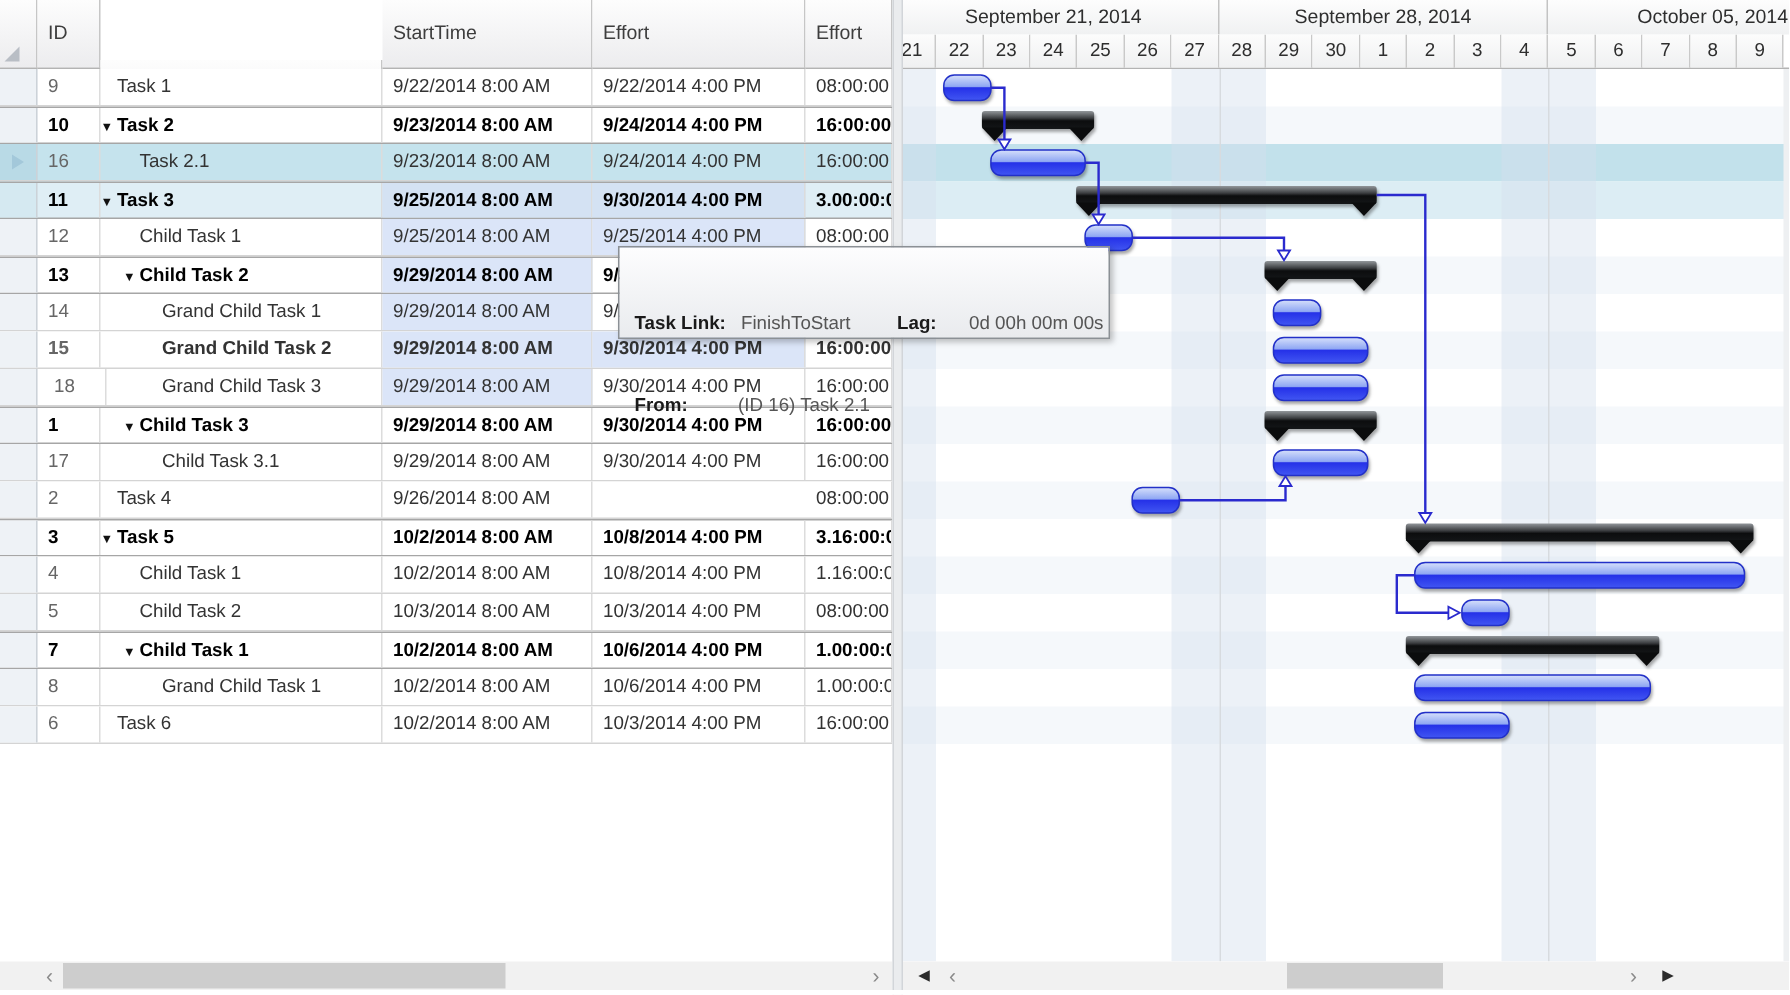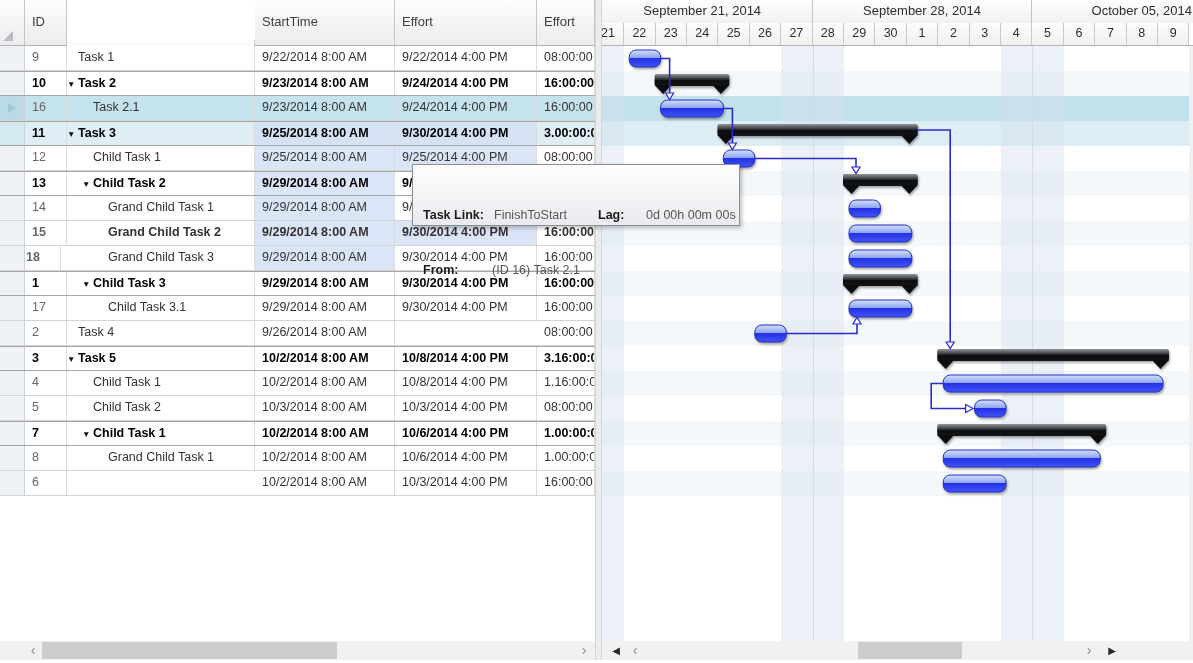--- a/index.html
+++ b/index.html
@@ -157,21 +157,21 @@
         <div class="g-row" style="top: 175px; font-weight: bold;">
           <div class="g-cell cell-ind" style="left: 0px; width: 25px;"></div>
           <div class="g-cell cell-id" style="left: 25px; width: 42px;">15</div>
           <div class="g-cell cell-name" style="left: 67px; width: 188px; padding-left: 41px;">Grand Child Task 2</div>
           <div class="g-cell cell-start tint" style="left: 255px; width: 140px;">9/29/2014 8:00 AM</div>
           <div class="g-cell cell-end tint" style="left: 395px; width: 142px;">9/30/2014 4:00 PM</div>
           <div class="g-cell cell-effort" style="left: 537px; width: 58px;">16:00:00</div>
         </div>
         <div class="g-row" style="top: 200px;">
           <div class="g-cell cell-ind" style="left: 0px; width: 25px;"></div>
-          <div class="g-cell cell-id" style="left: 19px; width: 42px; font-weight: bold;">18</div>
+          <div class="g-cell cell-id" style="left: 29px; width: 42px;">18</div>
           <div class="g-cell cell-name" style="left: 67px; width: 188px; padding-left: 41px;">Grand Child Task 3</div>
           <div class="g-cell cell-start tint" style="left: 255px; width: 140px;">9/29/2014 8:00 AM</div>
           <div class="g-cell cell-end" style="left: 395px; width: 142px;">9/30/2014 4:00 PM</div>
           <div class="g-cell cell-effort" style="left: 537px; width: 58px;">16:00:00</div>
         </div>
         <div class="g-row bold" style="top: 225px;">
           <div class="g-cell cell-ind" style="left: 0px; width: 25px;"></div>
           <div class="g-cell cell-id" style="left: 25px; width: 42px;">1</div>
           <div class="g-cell cell-name" style="left: 67px; width: 188px; padding-left: 26px;"><span class="expander">▼</span>Child Task 3</div>
           <div class="g-cell cell-start" style="left: 255px; width: 140px;">9/29/2014 8:00 AM</div>
@@ -229,20 +229,21 @@
           <div class="g-cell cell-ind" style="left: 0px; width: 25px;"></div>
           <div class="g-cell cell-id" style="left: 25px; width: 42px;">8</div>
           <div class="g-cell cell-name" style="left: 67px; width: 188px; padding-left: 41px;">Grand Child Task 1</div>
           <div class="g-cell cell-start" style="left: 255px; width: 140px;">10/2/2014 8:00 AM</div>
           <div class="g-cell cell-end" style="left: 395px; width: 142px;">10/6/2014 4:00 PM</div>
           <div class="g-cell cell-effort" style="left: 537px; width: 58px;">1.00:00:00</div>
         </div>
         <div class="g-row" style="top: 425px;">
           <div class="g-cell cell-ind" style="left: 0px; width: 25px;"></div>
           <div class="g-cell cell-id" style="left: 25px; width: 42px;">6</div>
+          <div class="g-cell cell-name" style="left: 67px; width: 188px; padding-left: 11px;">Task 6</div>
           <div class="g-cell cell-start" style="left: 255px; width: 140px;">10/2/2014 8:00 AM</div>
           <div class="g-cell cell-end" style="left: 395px; width: 142px;">10/3/2014 4:00 PM</div>
           <div class="g-cell cell-effort" style="left: 537px; width: 58px;">16:00:00</div>
         </div>
       </div>
     <div class="hscroll left-sb">
       <span class="sb-arrow" style="left:26px">‹</span>
       <div class="sb-thumb" style="left:42px;width:295px"></div>
       <span class="sb-arrow" style="left:577px">›</span>
     </div>

